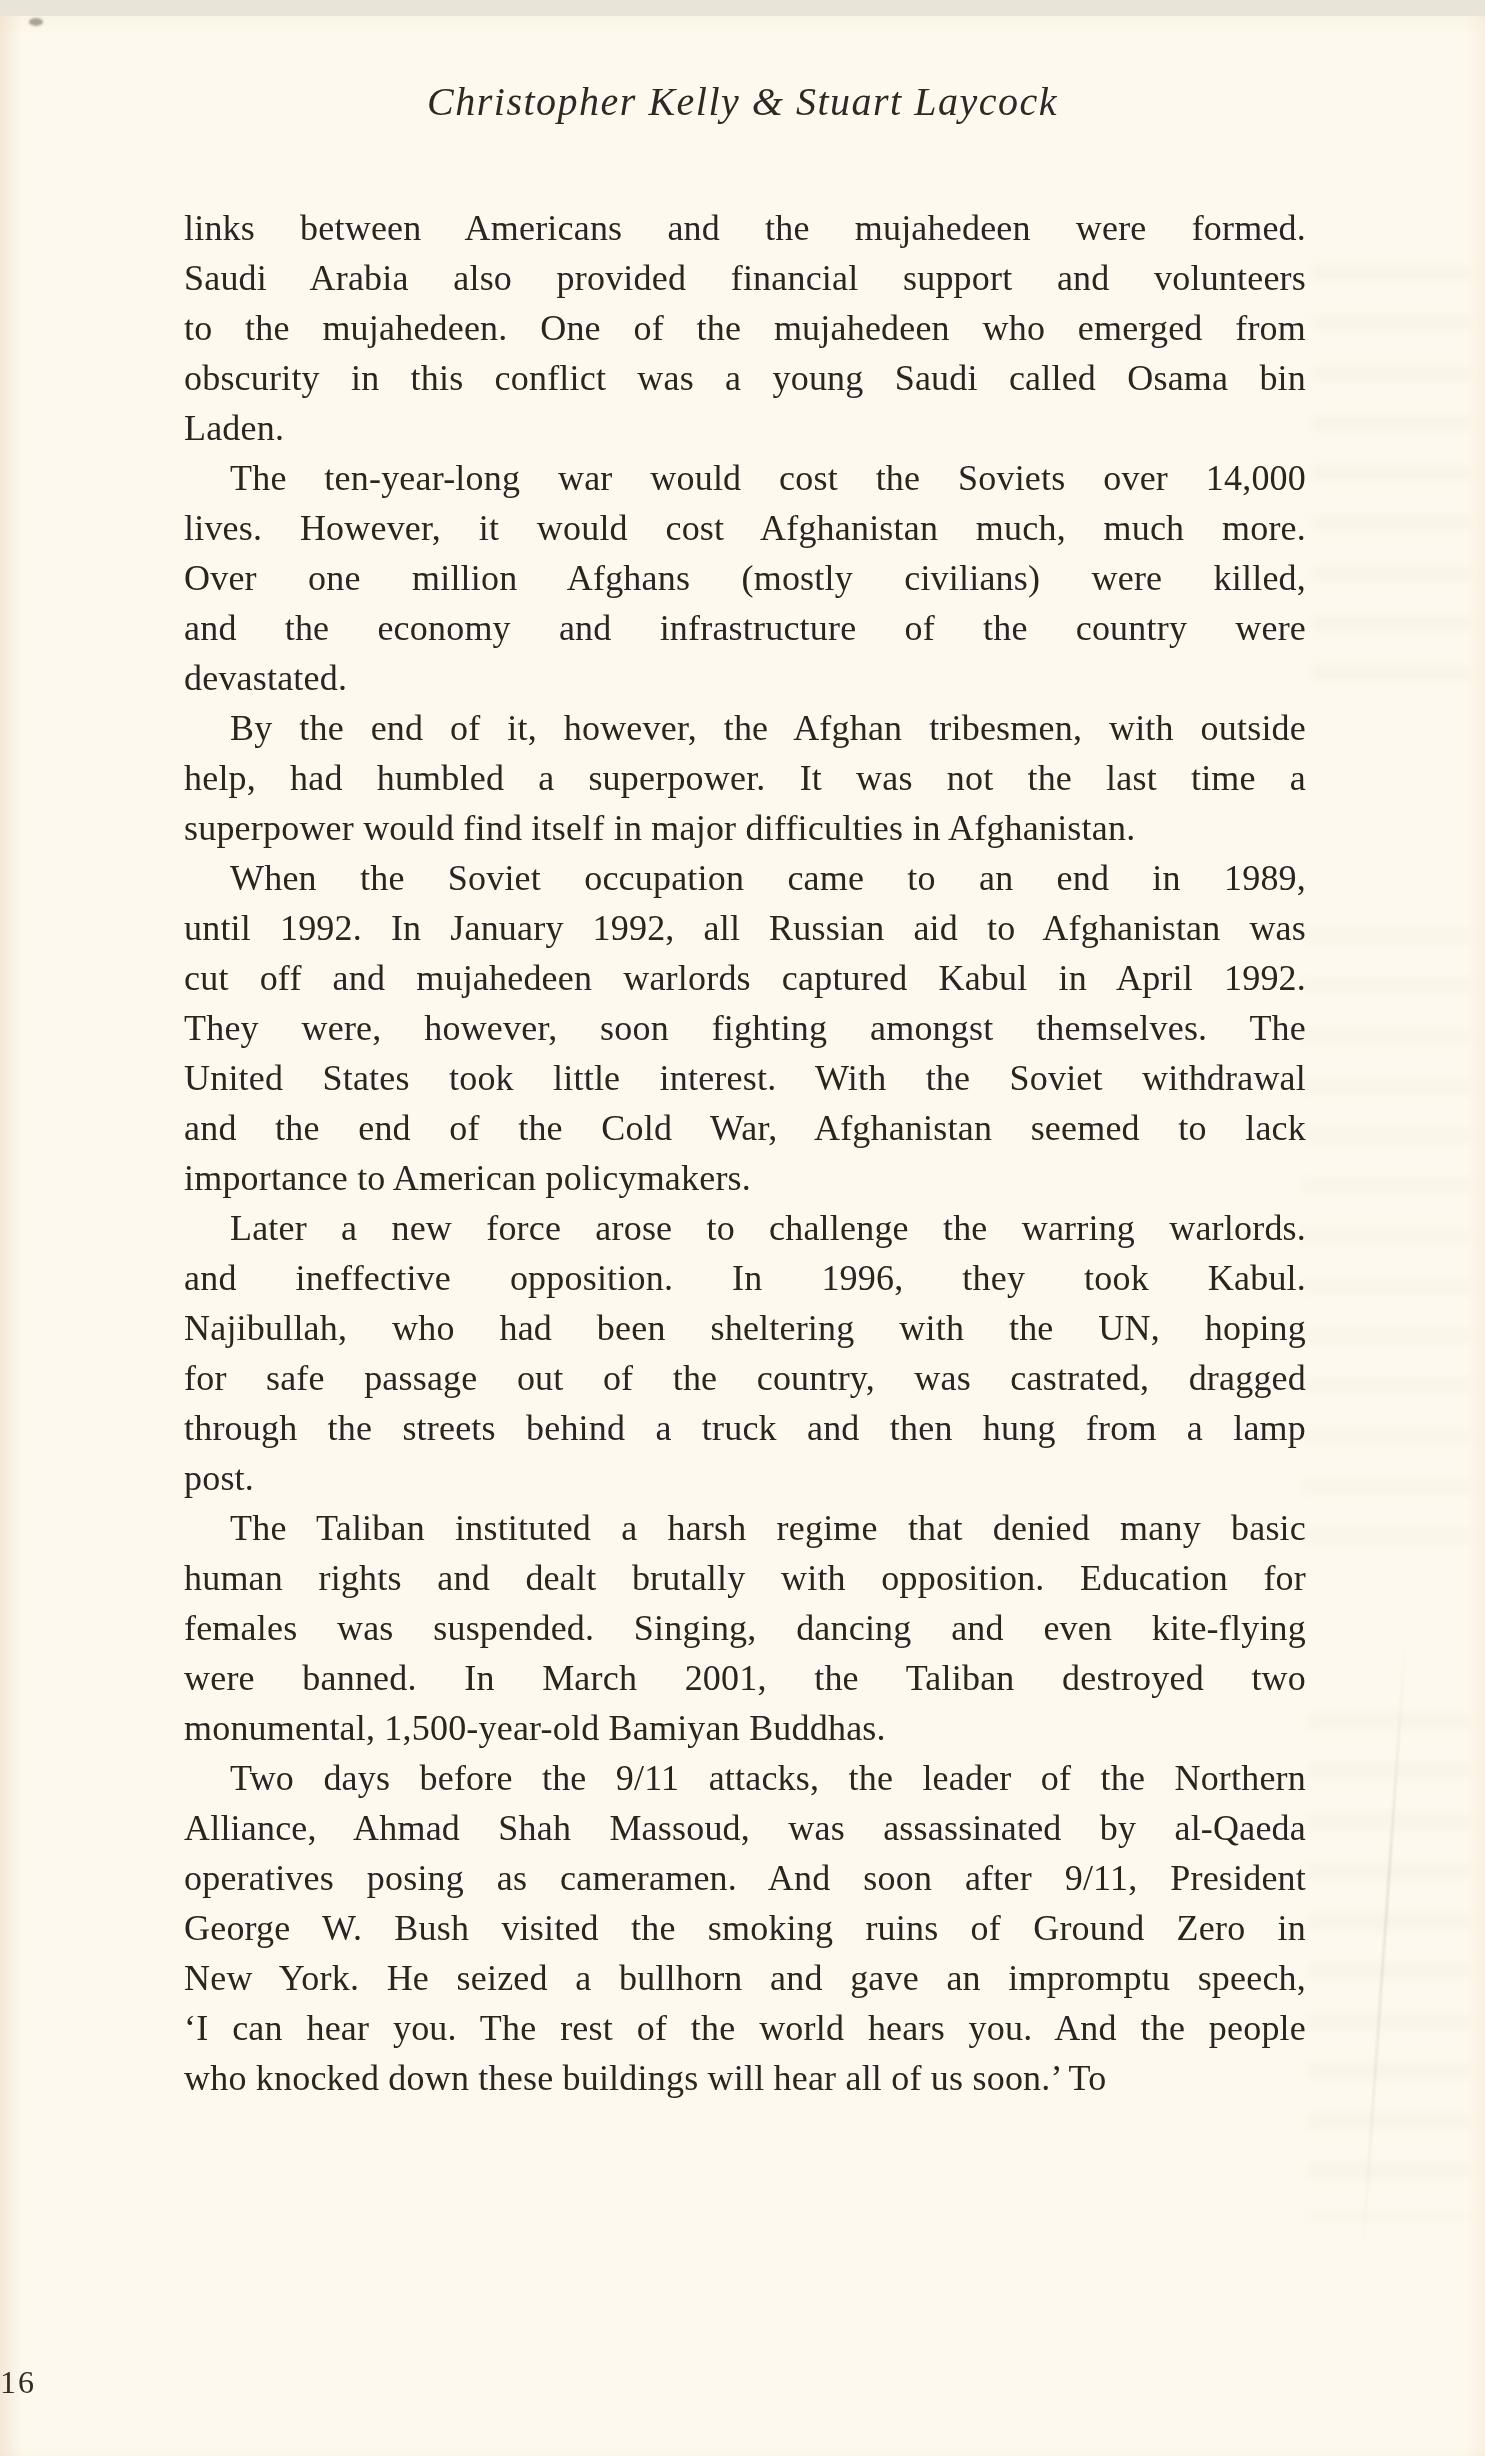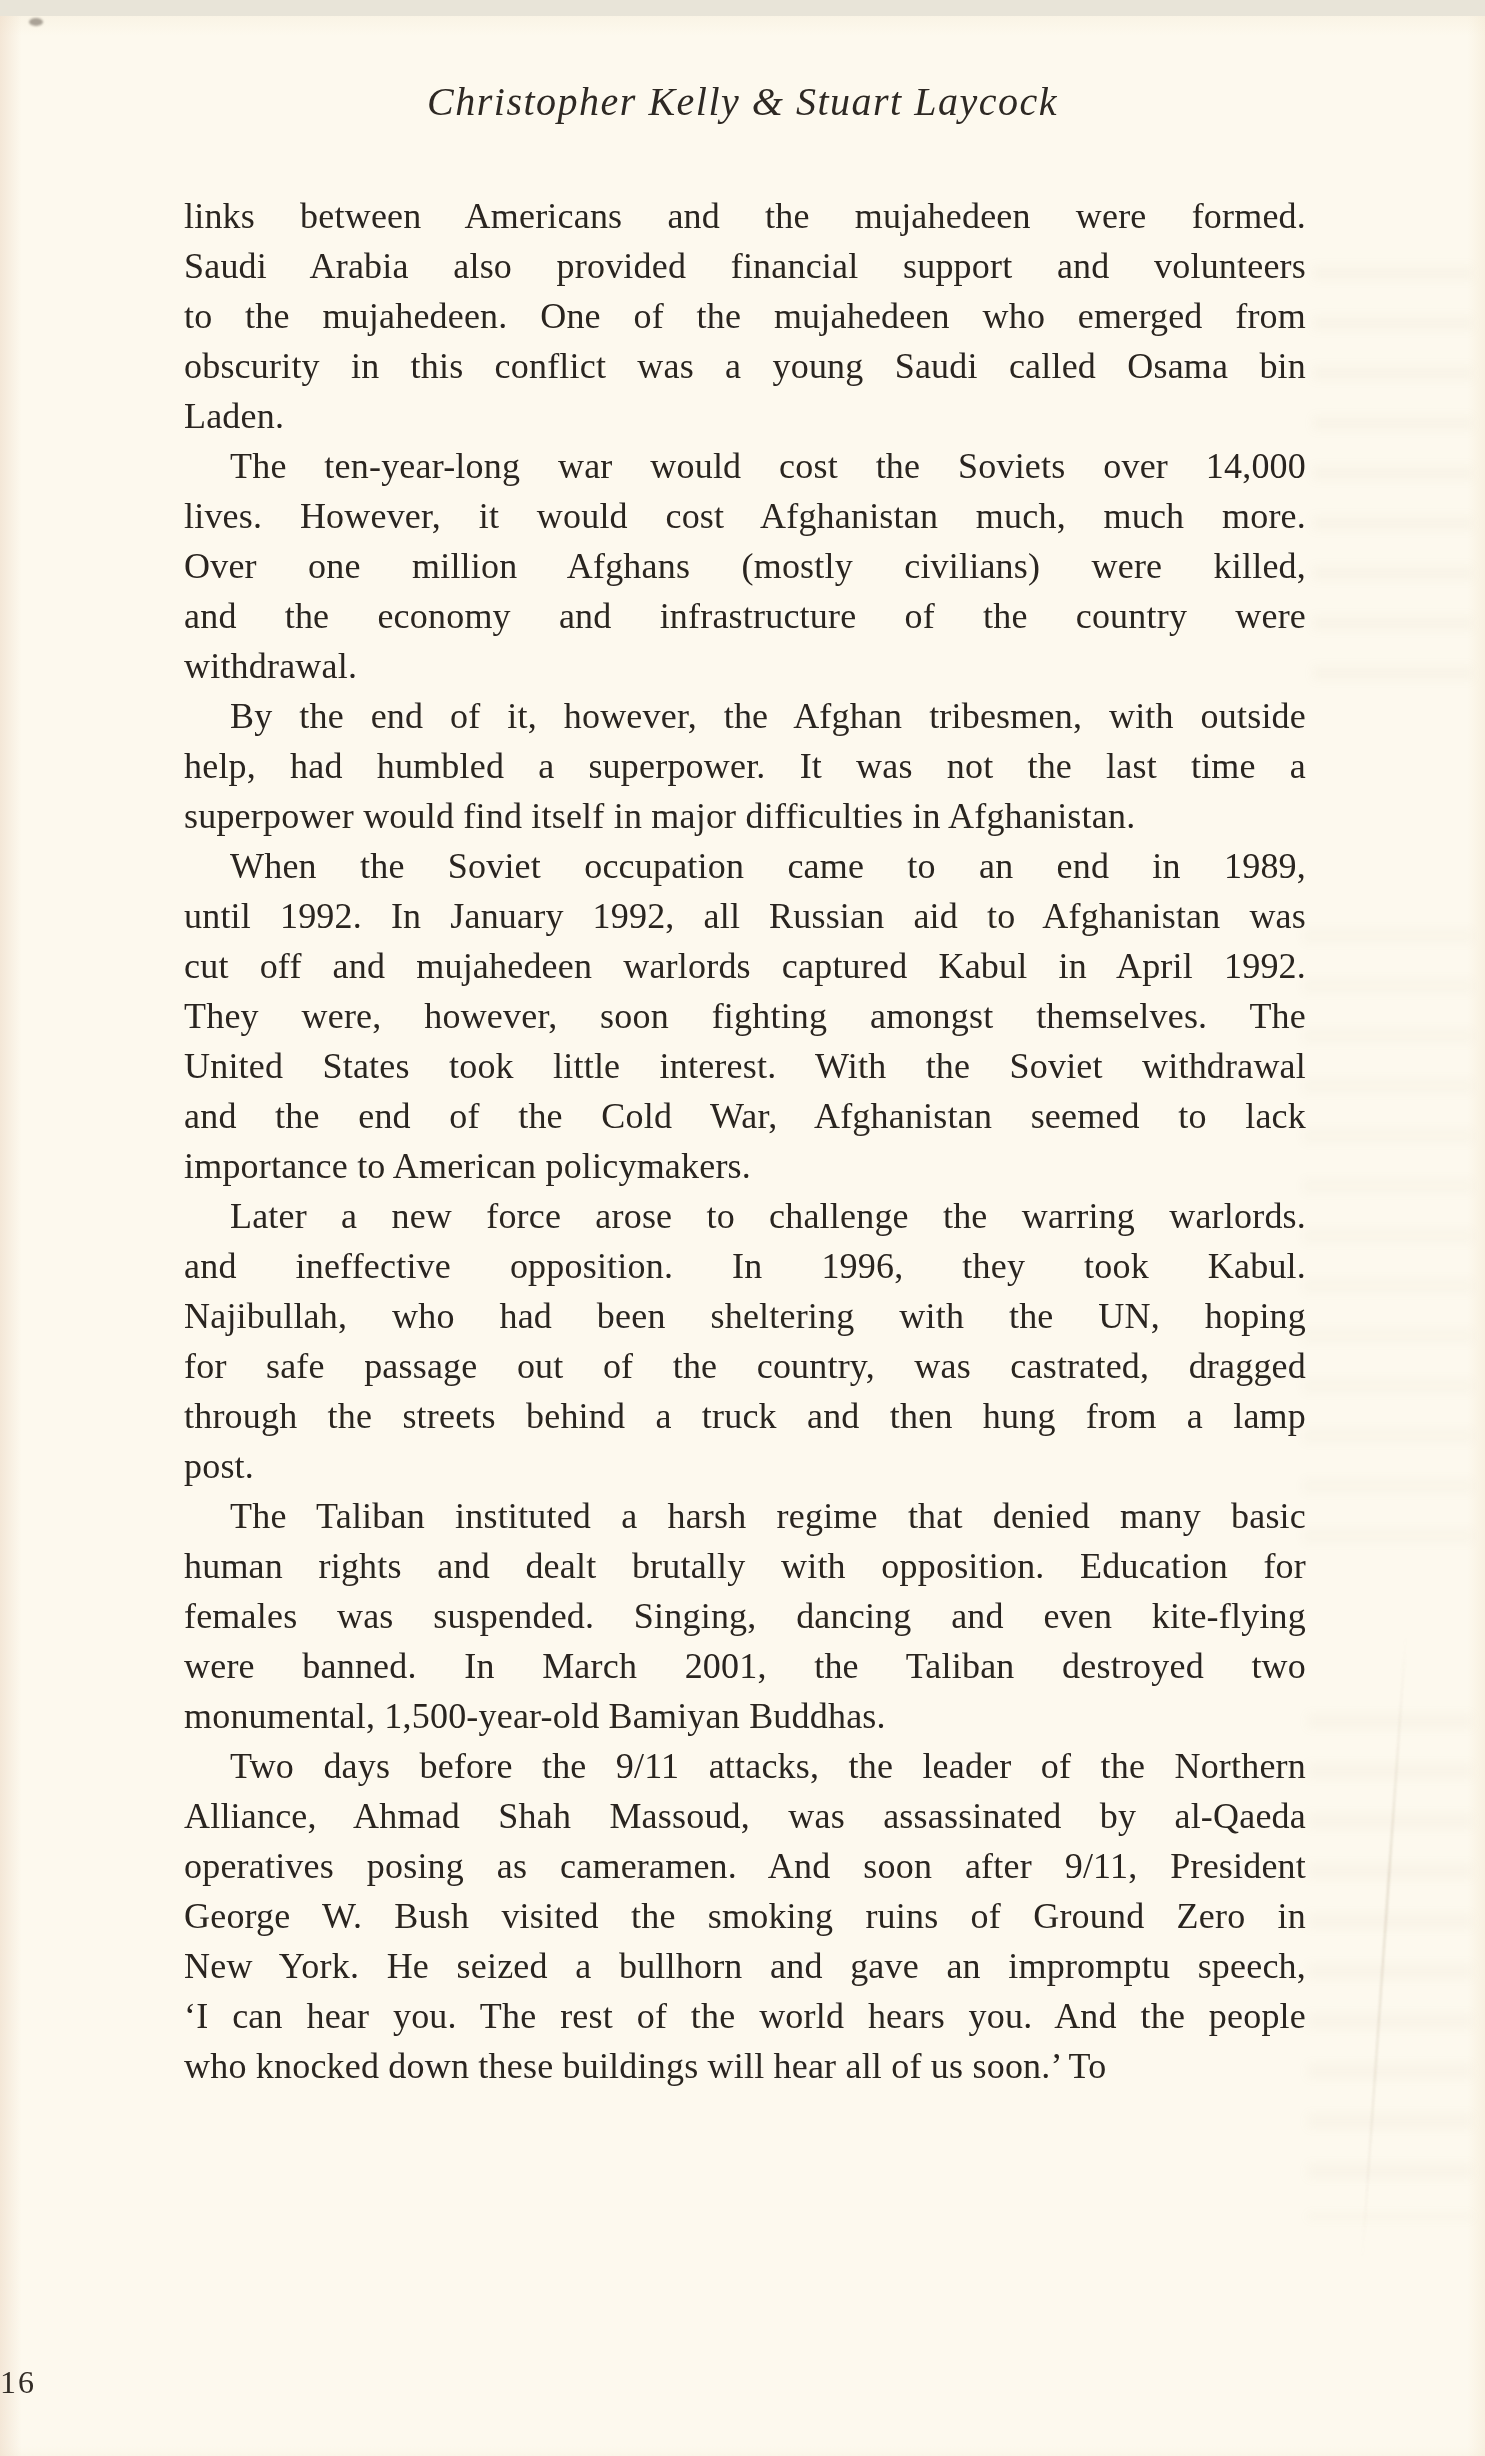--- a/index.html
+++ b/index.html
@@ -28,21 +28,21 @@
     width: 100%;
     text-align: center;
     font-style: italic;
     font-size: 40px;
     letter-spacing: 1.5px;
     color: #2e2924;
   }
   .text-block {
     position: absolute;
     left: 184px;
-    top: 175px;
+    top: 187px;
     width: 1122px;
     font-size: 36px;
     line-height: 50px;
     letter-spacing: 0.2px;
   }
   .para { margin: 0; }
   .line {
     text-align: justify;
     text-align-last: justify;
     text-justify: inter-word;
@@ -109,21 +109,21 @@
         <div class="line">Saudi Arabia also provided financial support and volunteers</div>
         <div class="line">to the mujahedeen. One of the mujahedeen who emerged from</div>
         <div class="line">obscurity in this conflict was a young Saudi called Osama bin</div>
         <div class="line last">Laden.</div>
       </div>
       <div class="para indent">
         <div class="line">The ten-year-long war would cost the Soviets over 14,000</div>
         <div class="line">lives. However, it would cost Afghanistan much, much more.</div>
         <div class="line">Over one million Afghans (mostly civilians) were killed,</div>
         <div class="line">and the economy and infrastructure of the country were</div>
-        <div class="line last">withdrawal.</div>
+        <div class="line last">devastated.</div>
       </div>
       <div class="para indent">
         <div class="line">By the end of it, however, the Afghan tribesmen, with outside</div>
         <div class="line">help, had humbled a superpower. It was not the last time a</div>
         <div class="line last">superpower would find itself in major difficulties in Afghanistan.</div>
       </div>
       <div class="para indent">
         <div class="line">When the Soviet occupation came to an end in 1989,</div>
         <div class="line">until 1992. In January 1992, all Russian aid to Afghanistan was</div>
         <div class="line">cut off and mujahedeen warlords captured Kabul in April 1992.</div>

